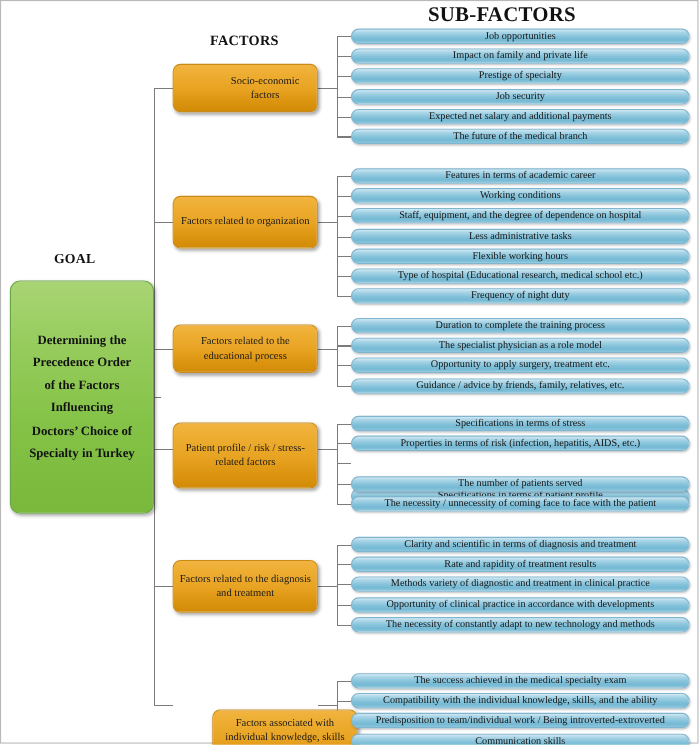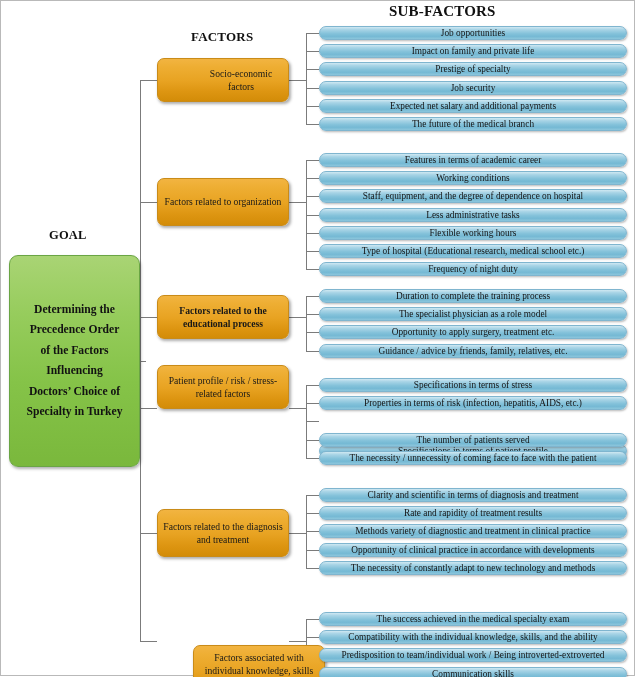--- a/index.html
+++ b/index.html
@@ -19,21 +19,21 @@
   
   .col-heading{
     position:absolute;
     font-weight:bold;
     font-size:13px;
     color:#111;
     letter-spacing:.2px;
     white-space:nowrap;
     font-family:"Liberation Serif", serif;
   }
-  #heading-subfactors{left:388px;top:2px;font-size:15px;}
+  #heading-subfactors{left:388px;top:2px;font-size:19px;}
   #heading-factors{left:190px;top:28px;font-size:13px;}
   #heading-goal{left:48px;top:227px;font-size:12.5px;}
 
   
   #goal-box{
     position:absolute;
     left:8px;top:254px;width:131px;height:212px;
     border:1px solid #6aa544;
     border-radius:9px;
     background:linear-gradient(to bottom,#a9d474 0%,#96cc5c 28%,#85c348 60%,#7ab83c 100%);
@@ -205,36 +205,36 @@
       </div>
       <div class="sub-pill" style="top: 224.8px; left: 318px; width: 308px;">
         <div class="sub-text">Flexible working hours</div>
       </div>
       <div class="sub-pill" style="top: 243px; left: 318px; width: 308px;">
         <div class="sub-text">Type of hospital (Educational research, medical school etc.)</div>
       </div>
       <div class="sub-pill" style="top: 261.2px; left: 318px; width: 308px;">
         <div class="sub-text">Frequency of night duty</div>
       </div>
-      <div class="factor-box" style="top: 294px; height: 44px; font-weight: bold;">
+      <div class="factor-box" style="top: 294px; height: 44px;">
         <div class="factor-text">Factors related to the educational process</div>
       </div>
       <div class="sub-pill" style="top: 288px; left: 318px; width: 308px;">
         <div class="sub-text">Duration to complete the training process</div>
       </div>
       <div class="sub-pill" style="top: 306.2px; left: 318px; width: 308px;">
         <div class="sub-text">The specialist physician as a role model</div>
       </div>
       <div class="sub-pill" style="top: 324.4px; left: 318px; width: 308px;">
         <div class="sub-text">Opportunity to apply surgery, treatment etc.</div>
       </div>
       <div class="sub-pill" style="top: 342.6px; left: 318px; width: 308px;">
         <div class="sub-text">Guidance / advice by friends, family, relatives, etc.</div>
       </div>
-      <div class="factor-box" style="top: 364px; height: 44px;">
+      <div class="factor-box" style="top: 383px; height: 60px;">
         <div class="factor-text">Patient profile / risk / stress-related factors</div>
       </div>
       <div class="sub-pill" style="top: 377px; left: 318px; width: 308px;">
         <div class="sub-text">Specifications in terms of stress</div>
       </div>
       <div class="sub-pill" style="top: 395.2px; left: 318px; width: 308px;">
         <div class="sub-text">Properties in terms of risk (infection, hepatitis, AIDS, etc.)</div>
       </div>
       <div class="sub-pill" style="top: 413.4px; left: 318px; width: 308px; margin-top: 30px;">
         <div class="sub-text">Specifications in terms of patient profile</div>

